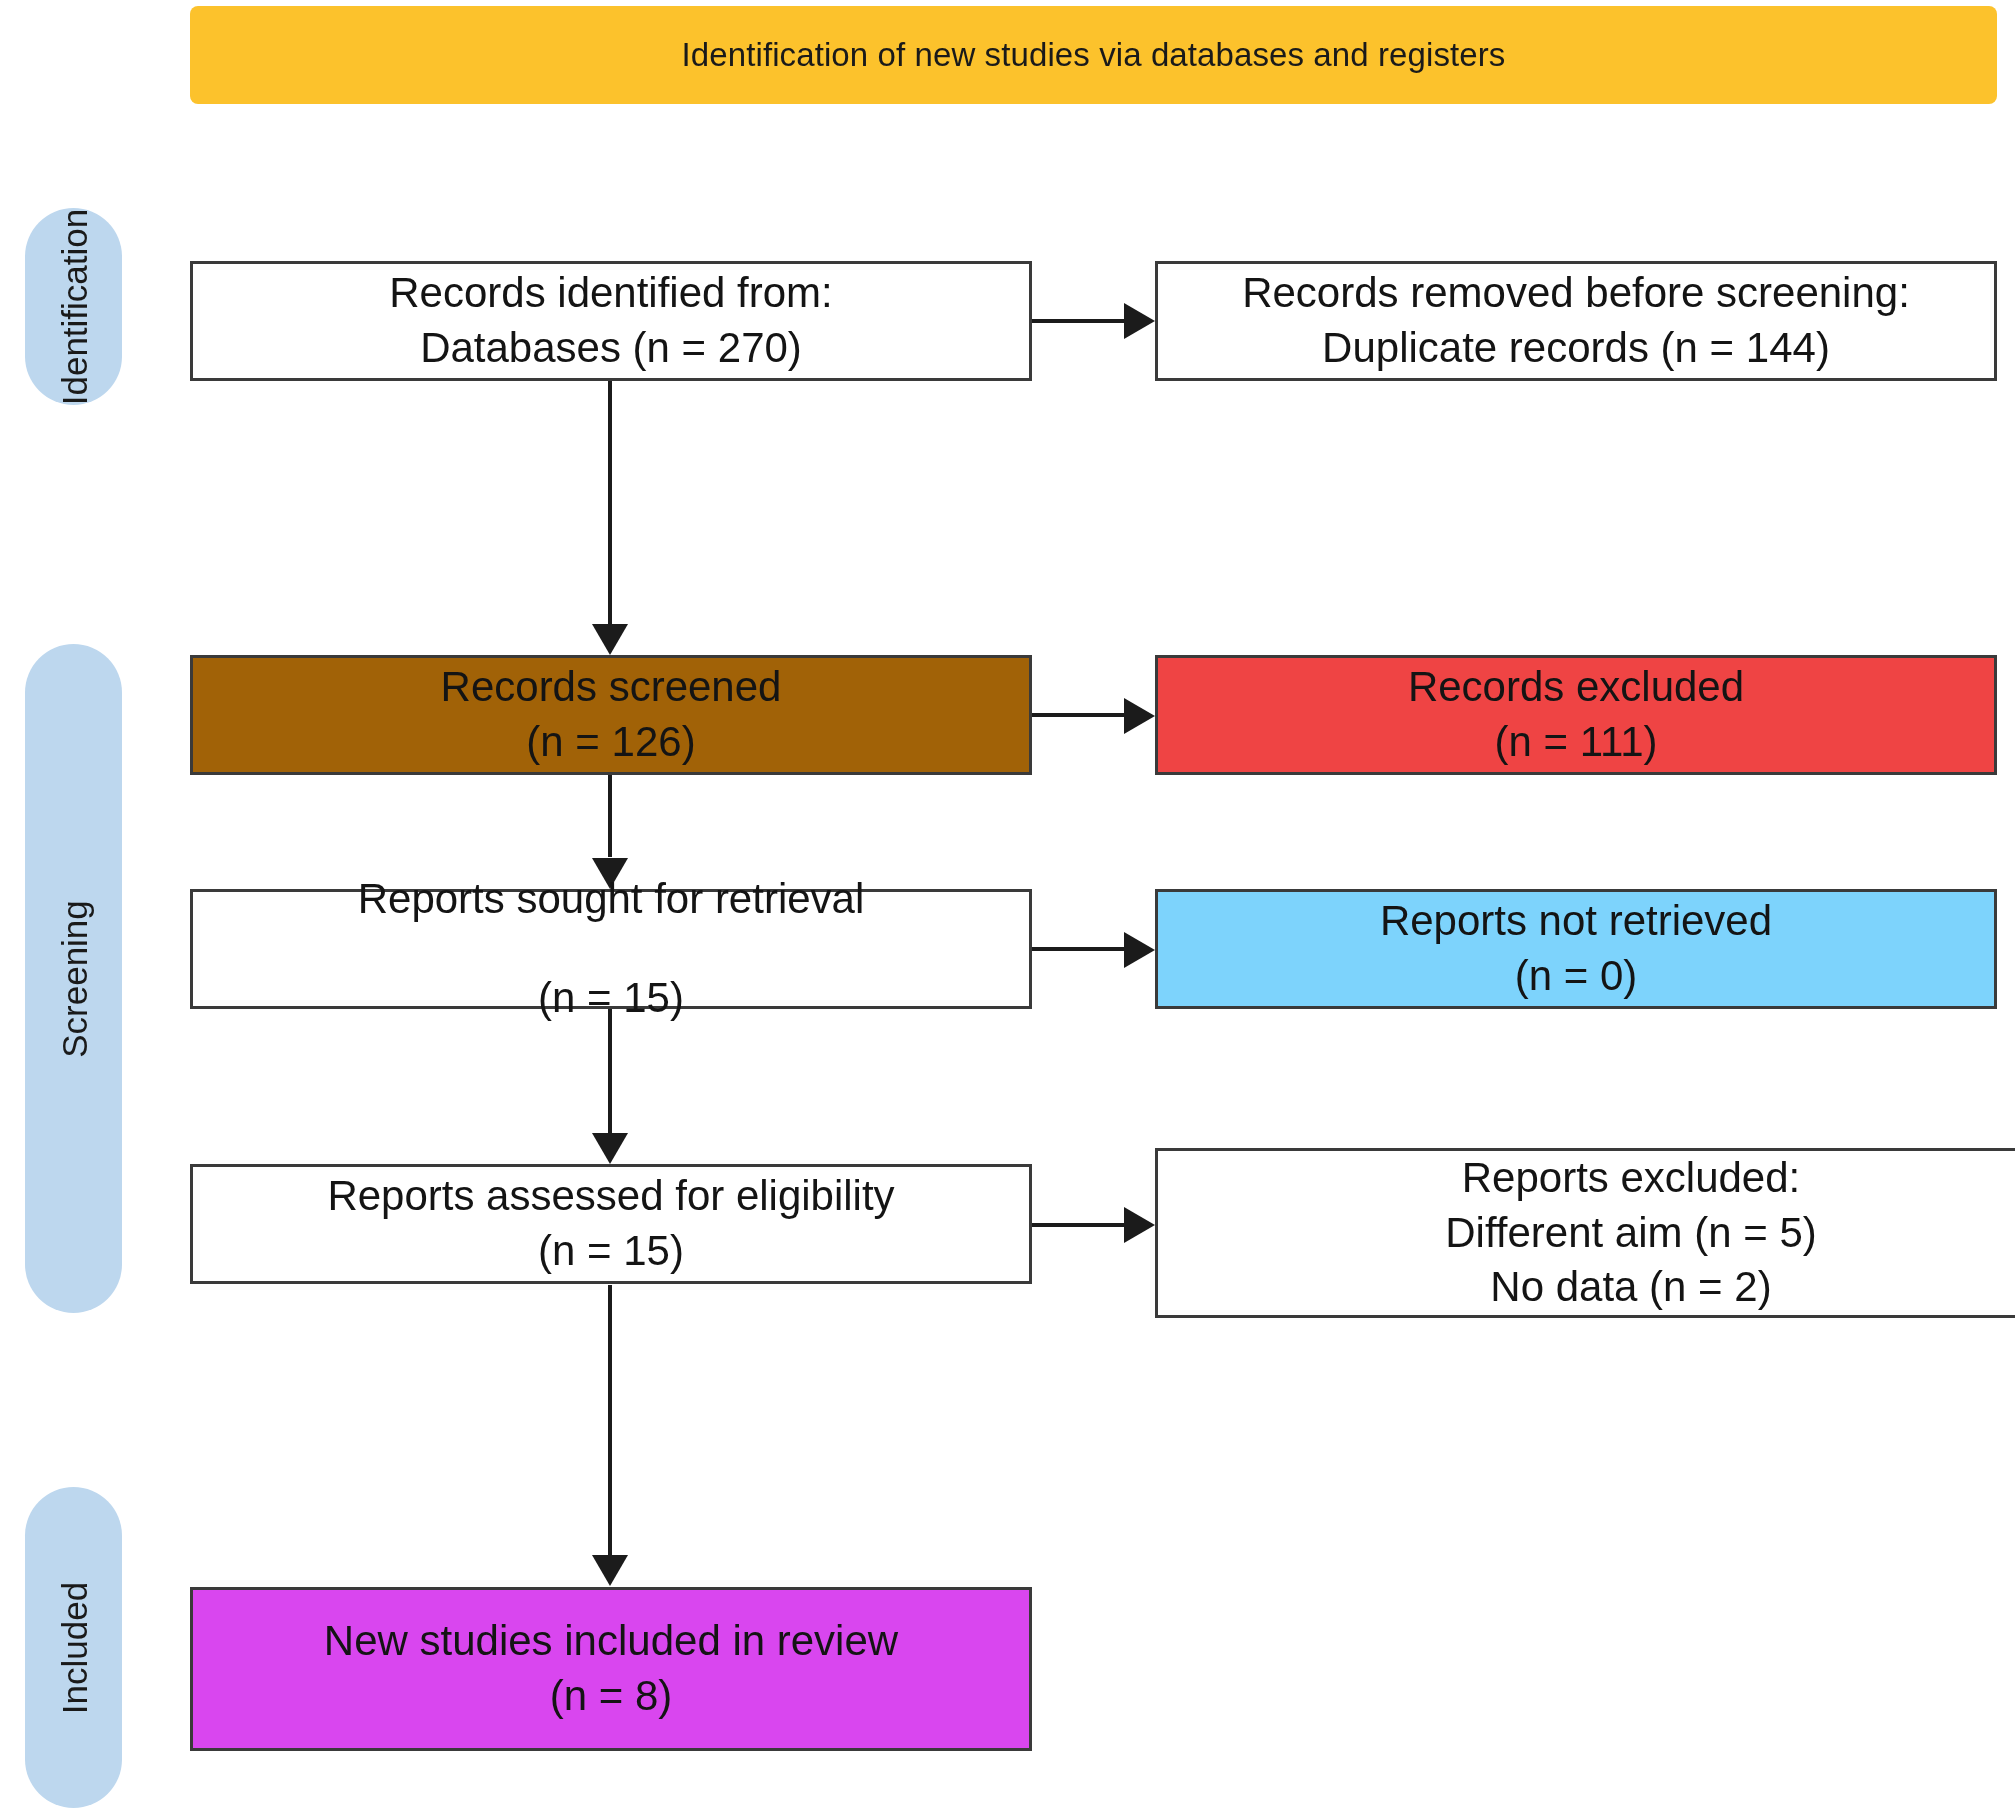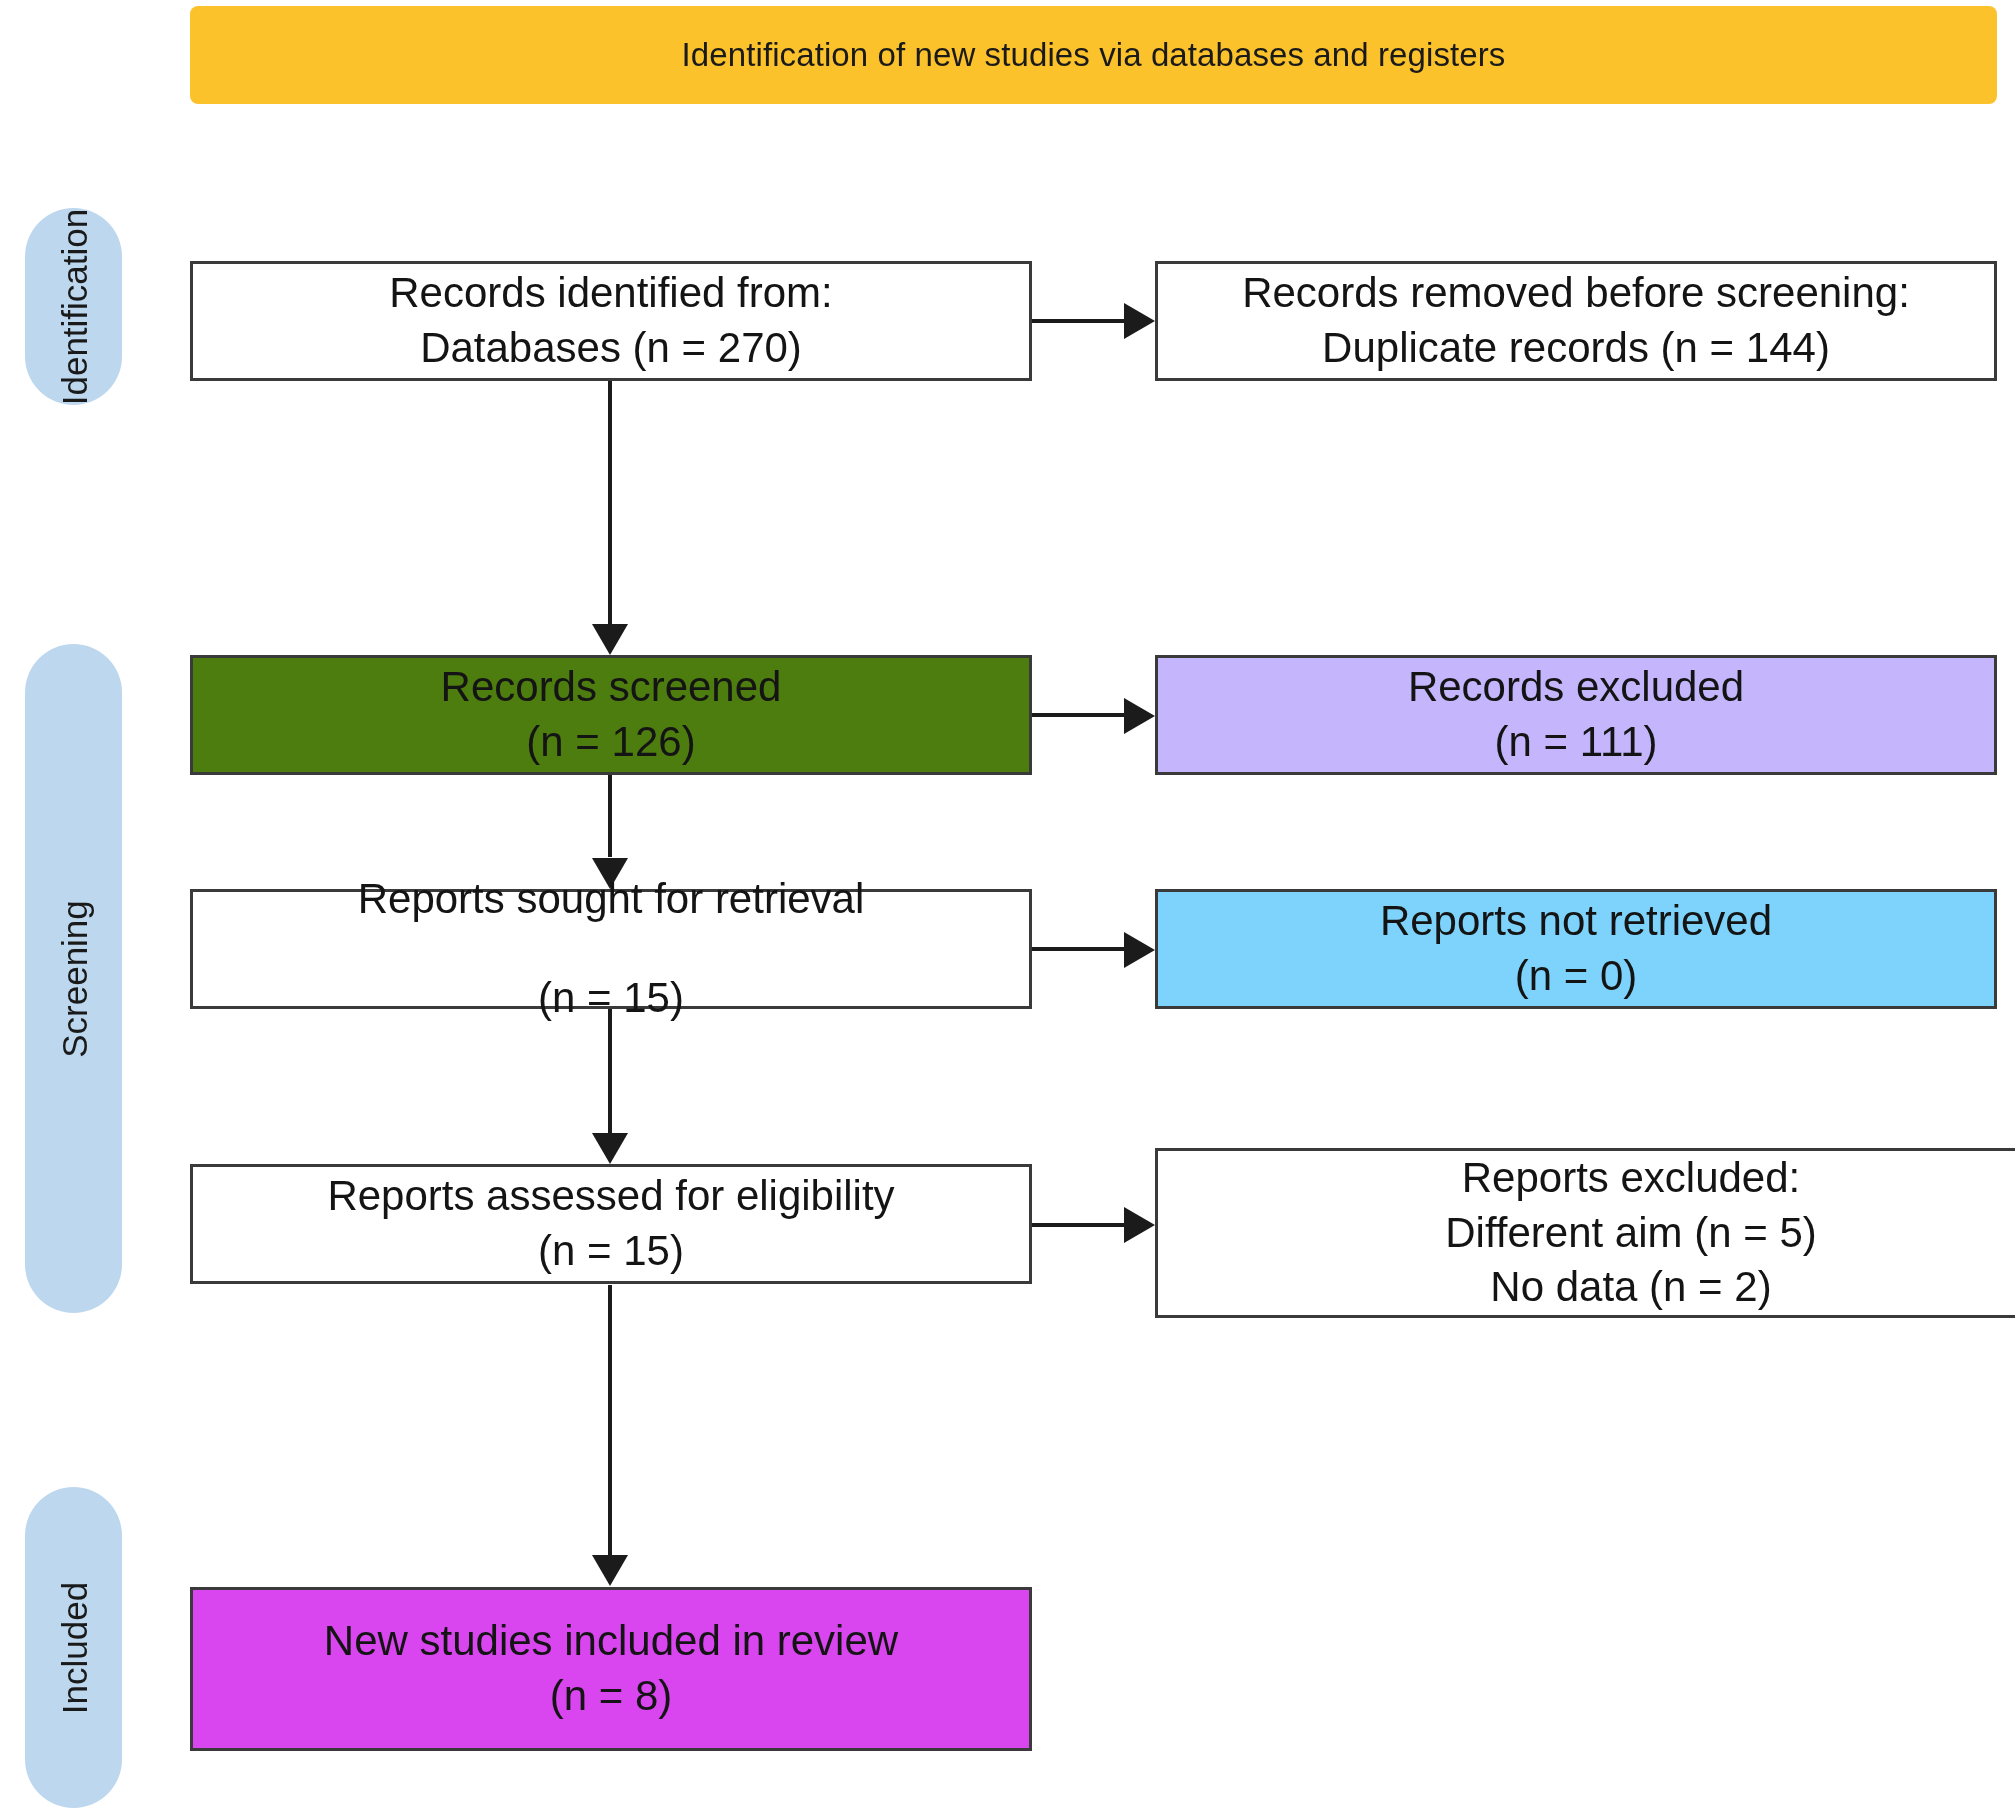--- a/index.html
+++ b/index.html
@@ -129,26 +129,26 @@
     <div class="fline">Records removed before screening:</div>
     <div class="fline">Duplicate records (n = 144)</div>
   </div>
 
   <div class="hline" style="left: 1032px; top: 319px; width: 92px; background: rgb(27, 27, 27);"></div>
   <div class="arrow-right" style="left: 1124px; top: 303px; border-left-color: rgb(27, 27, 27);"></div>
 
   <div class="vline" style="left: 608px; top: 381px; width: 4.2px; height: 243px; background: rgb(27, 27, 27);"></div>
   <div class="arrow-down" style="left: 592px; top: 624px; border-top-color: rgb(27, 27, 27);"></div>
 
-  <div class="fbox" style="left: 190px; top: 655px; width: 842px; height: 120px; border-color: rgb(58, 58, 58); background-color: #4d7c0f;">
+  <div class="fbox" style="left: 190px; top: 655px; width: 842px; height: 120px; border-color: rgb(58, 58, 58); background-color: #a16207;">
     <div class="fline">Records screened</div>
     <div class="fline">(n = 126)</div>
   </div>
 
-  <div class="fbox" style="left: 1155px; top: 655px; width: 842px; height: 120px; border-color: rgb(58, 58, 58); background-color: #c4b5fd;">
+  <div class="fbox" style="left: 1155px; top: 655px; width: 842px; height: 120px; border-color: rgb(58, 58, 58); background-color: #ef4444;">
     <div class="fline">Records excluded</div>
     <div class="fline">(n = 111)</div>
   </div>
 
   <div class="hline" style="left: 1032px; top: 713px; width: 92px; background: rgb(27, 27, 27);"></div>
   <div class="arrow-right" style="left: 1124px; top: 698px; border-left-color: rgb(27, 27, 27);"></div>
 
   <div class="vline" style="left: 608px; top: 775px; width: 4.2px; height: 82px; background: rgb(27, 27, 27);"></div>
   <div class="arrow-down" style="left: 592px; top: 858px; border-top-color: rgb(27, 27, 27);"></div>
 

